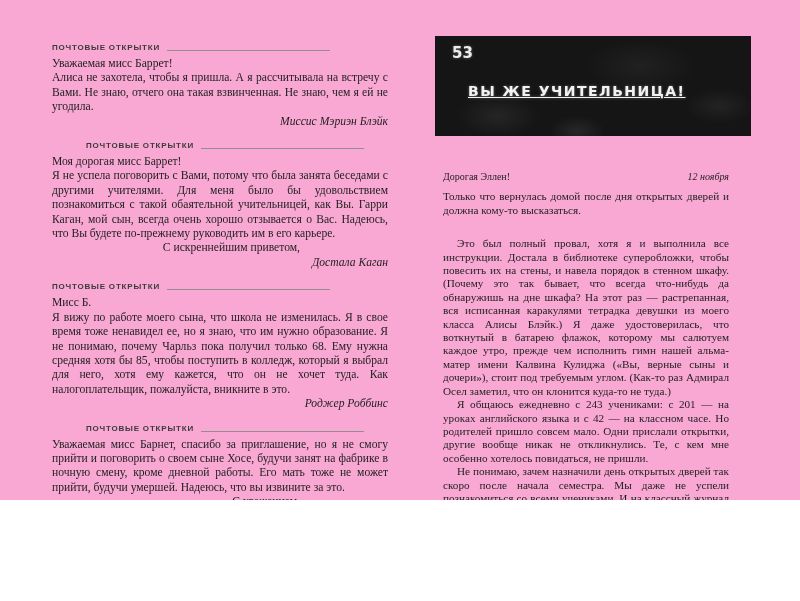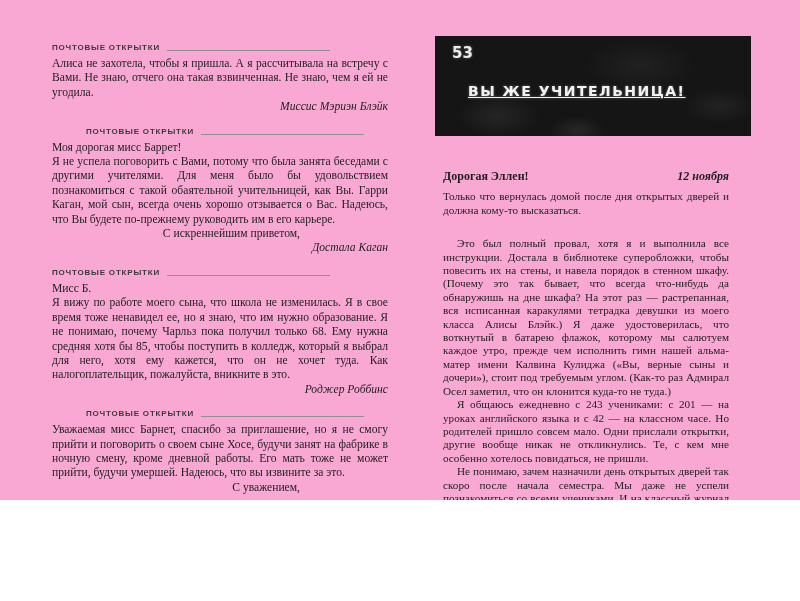--- a/index.html
+++ b/index.html
@@ -39,21 +39,21 @@
     text-shadow:0 0 3px rgba(255,255,255,0.35);
   }
   .chapter-title{
     position:absolute;left:33px;top:47px;color:#f2f2f2;
     font-family:"DejaVu Sans",sans-serif;font-weight:bold;font-size:14px;
     letter-spacing:1.5px;white-space:nowrap;
     text-shadow:0 0 3px rgba(255,255,255,0.35);
     text-decoration:underline;
   }
   .letter{margin-top:34px;margin-left:8px;width:286px;}
-  .letter-head{display:flex;justify-content:space-between;font-size:12px;line-height:13.4px;font-weight:bold;}
+  .letter-head{display:flex;justify-content:space-between;font-size:10px;line-height:13.4px;}
   .letter-date{font-style:italic;}
   .letter-body p{
     font-size:11.2px;line-height:13.4px;text-align:justify;margin:0;text-indent:14px;
   }
   .letter-body p.first{text-indent:0;margin-top:7px;margin-bottom:20px;}
   .page-number{
     position:absolute;left:443px;top:580px;width:286px;text-align:right;
     padding-right:8px;box-sizing:border-box;font-size:11.5px;letter-spacing:0.5px;color:#2a2a2a;
   }
 </style>
@@ -62,20 +62,21 @@
 
 <div class="spread">
 
   <div class="left-page">
 
     <div class="postcard">
       <div class="pc-header">
         <span class="pc-label">ПОЧТОВЫЕ ОТКРЫТКИ</span>
         <span class="pc-rule"></span>
       </div>
+      <div class="pc-salutation">Уважаемая мисс Баррет!</div>
       <div class="pc-body">Алиса не захотела, чтобы я пришла. А я рассчитывала на встречу с Вами. Не знаю, отчего она такая взвинченная. Не знаю, чем я ей не угодила.</div>
       <div class="pc-sig">Миссис Мэриэн Блэйк</div>
     </div>
 
     <div class="postcard">
       <div class="pc-header indent">
         <span class="pc-label">ПОЧТОВЫЕ ОТКРЫТКИ</span>
         <span class="pc-rule"></span>
       </div>
       <div class="pc-salutation">Моя дорогая мисс Баррет!</div>

